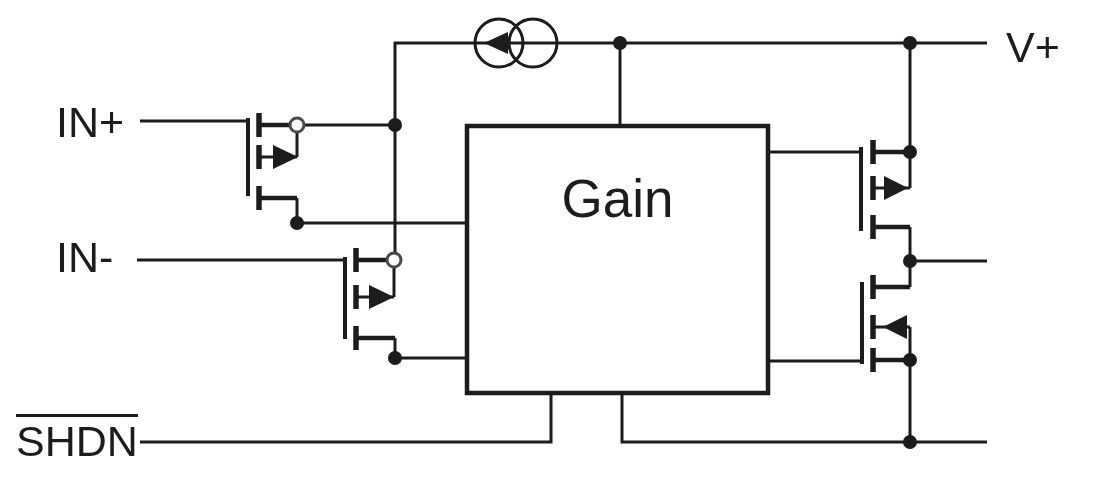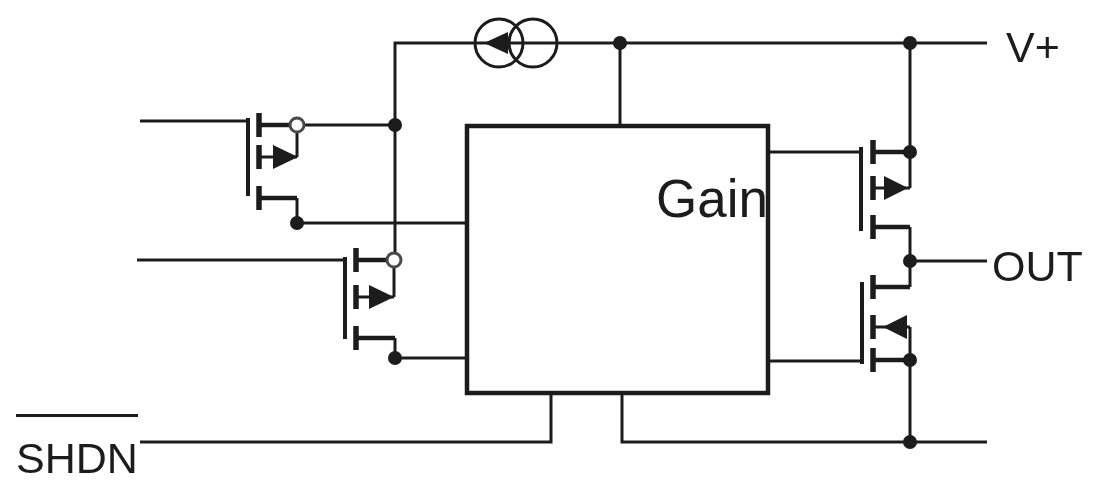--- a/index.html
+++ b/index.html
@@ -23,26 +23,26 @@
   .cs-circle{fill:none;stroke:var(--line,#1c1c1c);stroke-width:3;}
   .pin-label{
     position:absolute;
     font-size:43px;line-height:43px;
     white-space:nowrap;
     color:var(--line,#1c1c1c);
   }
   .pin-label .ov{
     display:inline-block;
     border-top:3px solid var(--line,#1c1c1c);
-    padding-top:20px;
+    padding-top:3px;
   }
   .gain-label{
     position:absolute;
     left:467px;top:161px;width:301px;
-    text-align:right;
+    text-align:center;
     font-size:53px;line-height:75px;
     color:var(--line,#1c1c1c);
   }
 </style>
 </head>
 <body>
 
 <div class="canvas">
 
   <svg class="circuit" width="1100" height="484" viewBox="0 0 1100 484">
@@ -144,28 +144,29 @@
       <circle class="dot" cx="395" cy="125" r="7"></circle>
       <circle class="dot" cx="297" cy="223" r="7"></circle>
       <circle class="dot" cx="395" cy="358" r="7"></circle>
       <circle class="dot" cx="910" cy="152" r="7"></circle>
       <circle class="dot" cx="910" cy="261" r="7"></circle>
       <circle class="dot" cx="910" cy="360" r="7"></circle>
       <circle class="dot" cx="910" cy="442" r="7"></circle>
     </g>
   </svg>
 
+  <div class="pin-label" style="left:56px;top:101px;">IN+</div>
 
+  <div class="pin-label" style="left:56px;top:236px;">IN-</div>
 
   <div class="pin-label" style="left:16px;top:414px;">
     <span class="ov">SHDN</span>
   </div>
 
   <div class="pin-label" style="left:1006px;top:26px;">V+</div>
 
-  <div class="pin-label" style="left:992px;top:245px;">OUT</div>
 
 
   <div class="gain-label">
     <div>Gain</div>
   </div>
 
 </div>
 
 </body></html>

